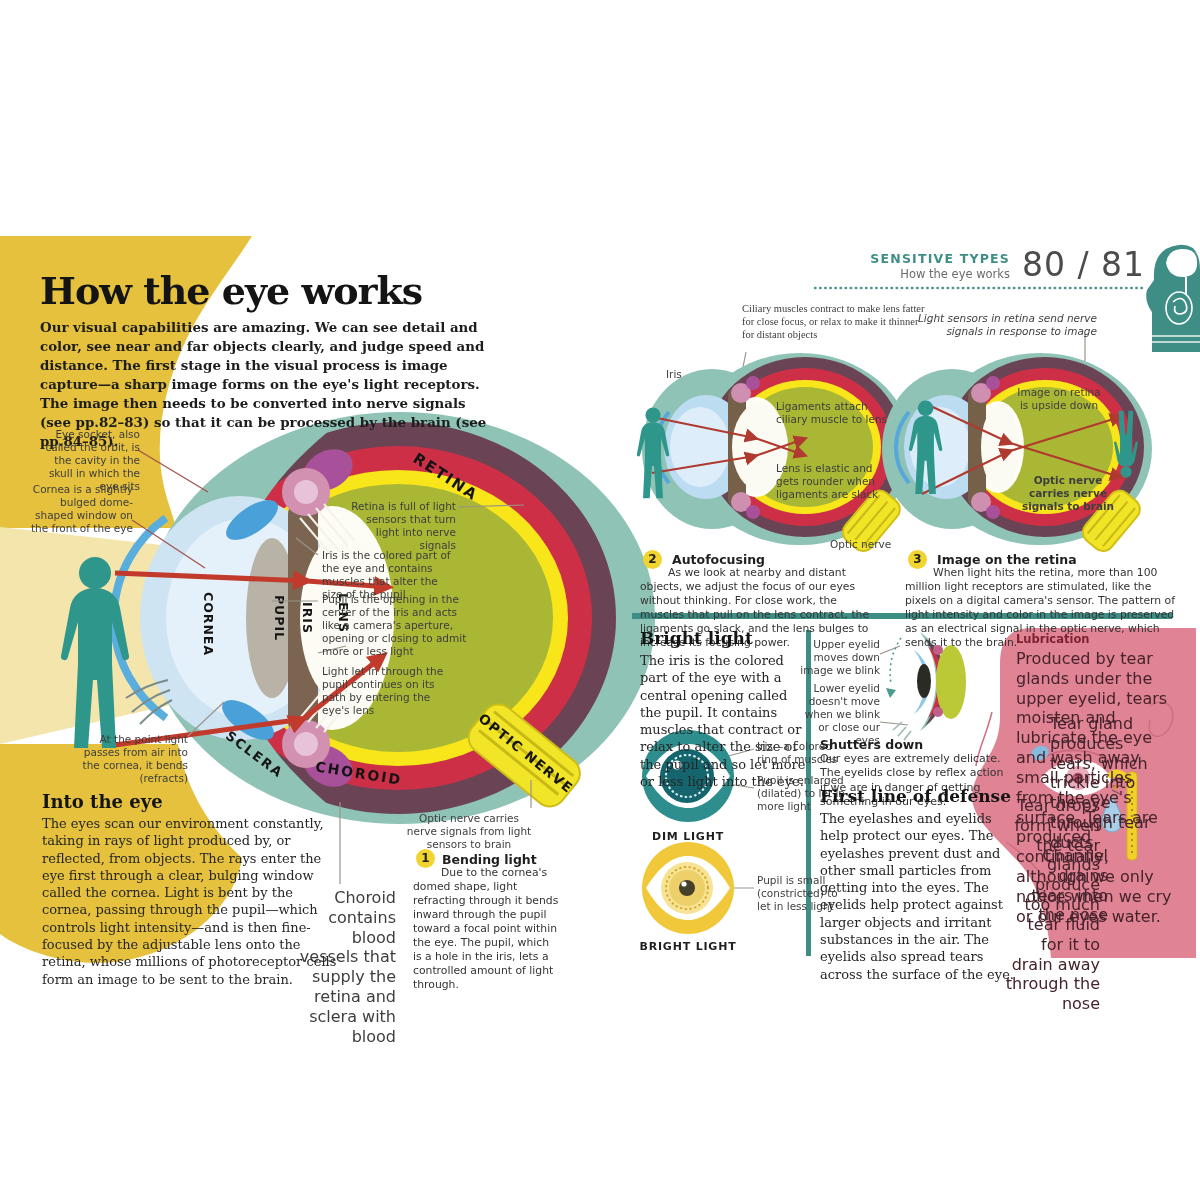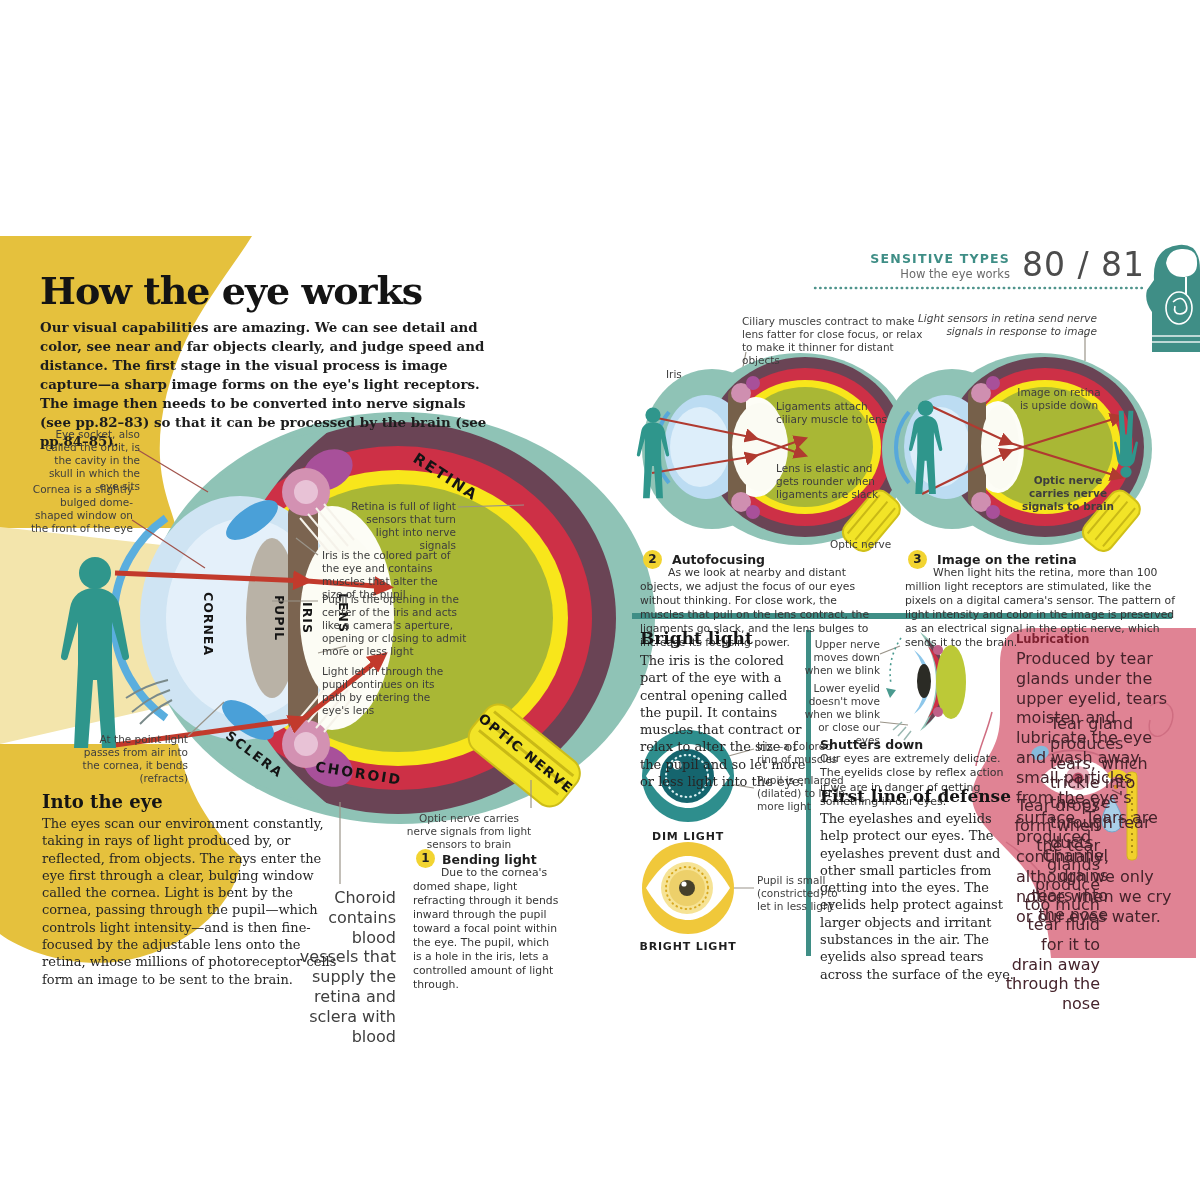--- a/index.html
+++ b/index.html
@@ -289,21 +289,21 @@
 <div class="numcirc" style="left:416px;top:849px;">1</div>
 <div class="steph" style="left:442px;top:852px;">Bending light</div>
 <div class="stepb ind" style="left:413px;top:866px;width:146px;">Due to the cornea's domed shape, light refracting through it bends inward through the pupil toward a focal point within the eye. The pupil, which is a hole in the iris, lets a controlled amount of light through.</div>
 
 <div class="lbl r" style="left:818px;top:251px;width:192px;">
   <div class="kicker">SENSITIVE TYPES</div>
   <div class="sub">How the eye works</div>
 </div>
 <div class="folio" style="left:1022px;top:248px;">80 / 81</div>
 
-<div class="lbl" style="left:742px;top:315px;width:190px;">Ciliary muscles contract to make lens fatter for close focus, or relax to make it thinner for distant objects</div>
+<div class="lbl" style="left:742px;top:302px;width:190px;font-family:Liberation Serif, serif;">Ciliary muscles contract to make lens fatter for close focus, or relax to make it thinner for distant objects</div>
 <div class="lbl" style="left:666px;top:368px;width:36px;">Iris</div>
 <div class="lbl" style="left:776px;top:400px;width:118px;">Ligaments attach ciliary muscle to lens</div>
 <div class="lbl" style="left:776px;top:462px;width:112px;">Lens is elastic and gets rounder when ligaments are slack</div>
 <div class="lbl" style="left:830px;top:538px;width:72px;">Optic nerve</div>
 
 <div class="numcirc" style="left:643px;top:550px;">2</div>
 <div class="steph" style="left:672px;top:552px;">Autofocusing</div>
 <div class="stepb ind" style="left:640px;top:566px;width:236px;">As we look at nearby and distant objects, we adjust the focus of our eyes without thinking. For close work, the muscles that pull on the lens contract, the ligaments go slack, and the lens bulges to increase its focusing power.</div>
 
 <div class="lbl r" style="left:905px;top:312px;width:192px;font-style:italic;">Light sensors in retina send nerve signals in response to image</div>
@@ -316,21 +316,21 @@
 
 <div class="h3" style="left:640px;top:630px;">Bright light</div>
 <div class="bodytext" style="left:640px;top:652px;width:170px;">The iris is the colored part of the eye with a central opening called the pupil. It contains muscles that contract or relax to alter the size of the pupil and so let more or less light into the eye.</div>
 
 <div class="lbl" style="left:757px;top:740px;width:96px;">Iris—a colored ring of muscles</div>
 <div class="lbl" style="left:757px;top:774px;width:96px;">Pupil is enlarged (dilated) to let in more light</div>
 <div class="cap c" style="left:640px;top:830px;width:96px;">DIM LIGHT</div>
 <div class="lbl" style="left:757px;top:874px;width:96px;">Pupil is small (constricted) to let in less light</div>
 <div class="cap c" style="left:636px;top:940px;width:104px;">BRIGHT LIGHT</div>
 
-<div class="lbl r" style="left:798px;top:638px;width:82px;">Upper nerve moves down when we blink</div>
+<div class="lbl r" style="left:798px;top:638px;width:82px;">Upper eyelid moves down image we blink</div>
 <div class="lbl r" style="left:793px;top:682px;width:87px;">Lower eyelid doesn't move when we blink or close our eyes</div>
 <div class="steph" style="left:820px;top:737px;">Shutters down</div>
 <div class="stepb" style="left:820px;top:752px;width:192px;font-size:11px;">Our eyes are extremely delicate. The eyelids close by reflex action if we are in danger of getting something in our eyes.</div>
 <div class="h3" style="left:820px;top:788px;">First line of defense</div>
 <div class="bodytext" style="left:820px;top:810px;width:198px;">The eyelashes and eyelids help protect our eyes. The eyelashes prevent dust and other small particles from getting into the eyes. The eyelids help protect against larger objects and irritant substances in the air. The eyelids also spread tears across the surface of the eye.</div>
 
 <div class="pinkhead" style="left:1016px;top:633px;">Lubrication</div>
 <div class="lbl pinktext sm" style="left:1016px;top:649px;width:156px;">Produced by tear glands under the upper eyelid, tears moisten and lubricate the eye and wash away small particles from the eye's surface. Tears are produced continually, although we only notice when we cry or our eyes water.</div>
 <div class="lbl pinktext sm" style="left:1050px;top:714px;width:104px;">Tear gland produces tears, which trickle into the eye through tear ducts</div>
 <div class="lbl pinktext sm r" style="left:1004px;top:796px;width:96px;">Tear drops form when the tear glands produce too much tear fluid for it to drain away through the nose</div>

